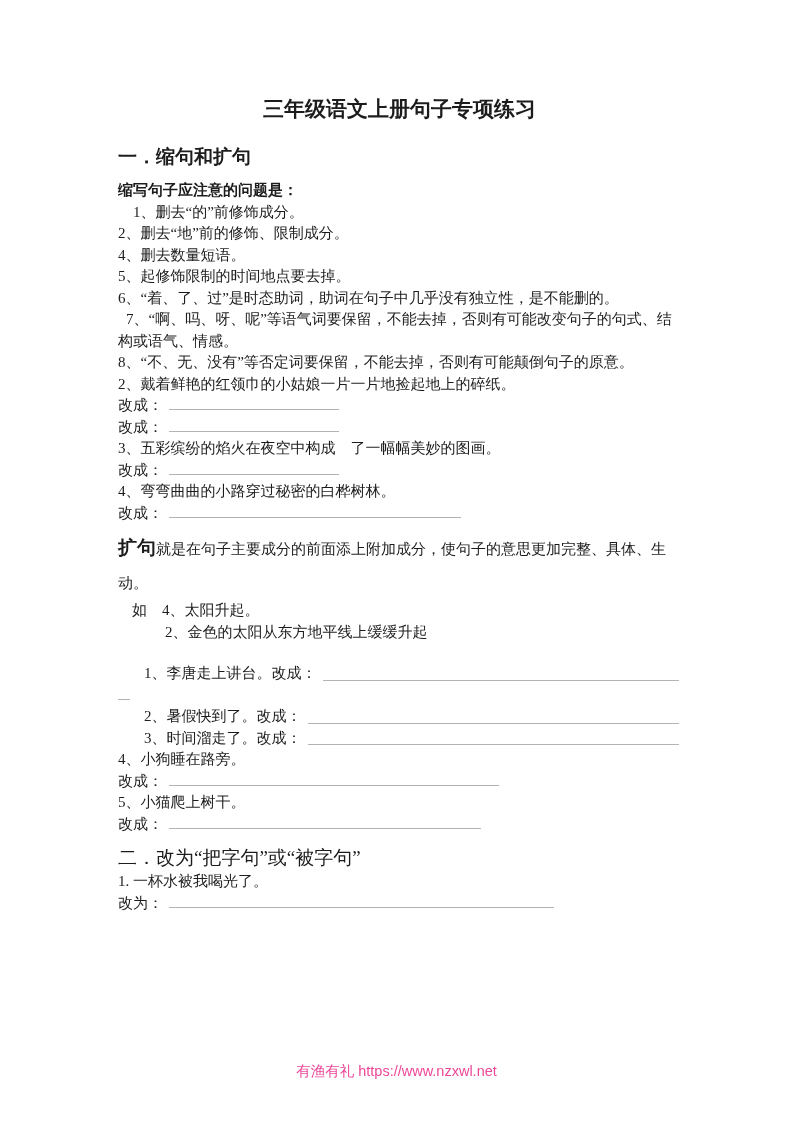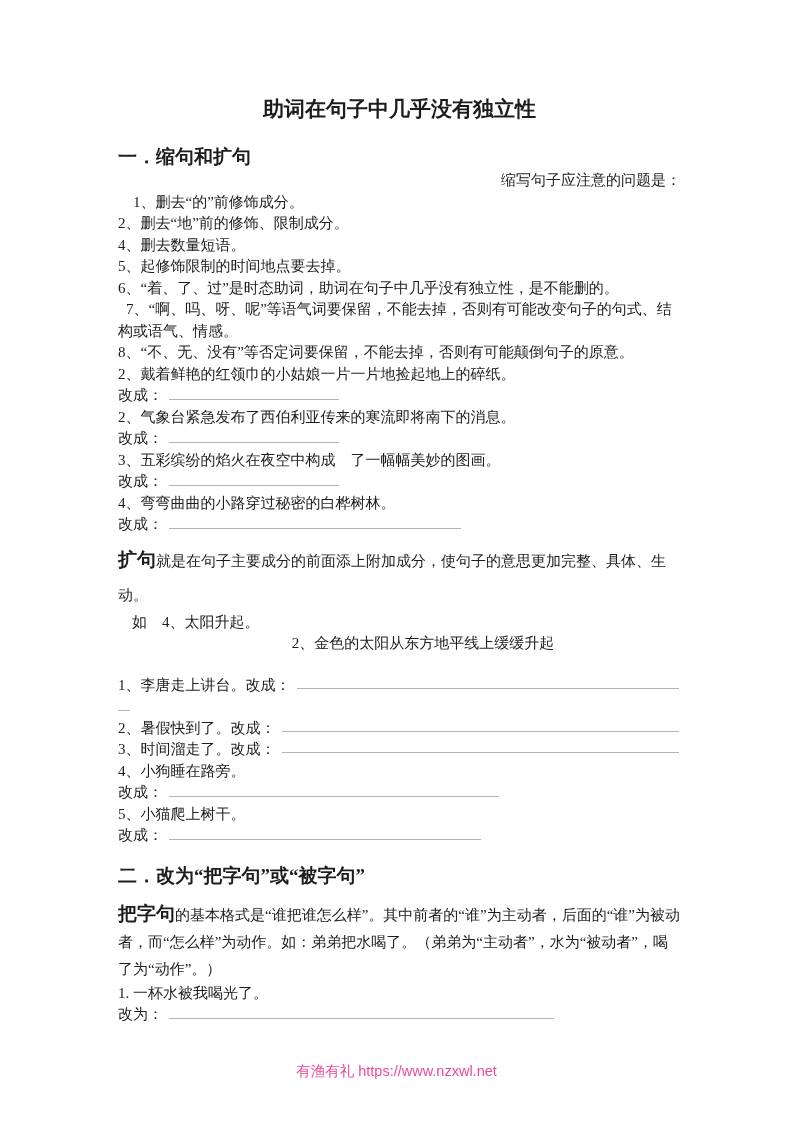--- a/index.html
+++ b/index.html
@@ -4,65 +4,64 @@
 <style>
   html,body{margin:0;padding:0;}
   body{
     width:793px;height:1122px;position:relative;overflow:hidden;
     background:#ffffff;color:#1c1c1c;
     font-family:"Liberation Serif","DejaVu Serif",serif;
   }
   .content{padding:96px 112px 0 118px;font-size:15px;line-height:21.5px;}
   .doc-title{font-size:21px;font-weight:bold;text-align:center;line-height:27px;}
   .h1{font-size:19px;font-weight:bold;line-height:26px;margin-top:21px;}
-  .h2{font-size:19px;font-weight:bold;line-height:26px;margin-top:16px;}
-  .notes-title{font-weight:normal;text-align:right;}
+  .h2{font-size:19px;font-weight:normal;line-height:26px;margin-top:10px;}
+  .notes-title{font-weight:bold;margin-top:10px;}
   .line{white-space:pre-wrap;}
   .indent-1{text-indent:15px;}
   .indent-05{text-indent:8px;}
   .blank{display:inline-block;border-bottom:1px solid #b3b3b3;height:13px;margin-left:6px;vertical-align:baseline;}
   .w170{width:170px}.w292{width:292px}.w330{width:330px}.w312{width:312px}
   .w385{width:385px}.w12{width:12px;margin-left:0;}
-  .flexline{display:flex;align-items:flex-start;white-space:pre;}
+  .flexline{display:flex;align-items:center;white-space:pre;margin-left:26px;}
   .flexline .blank{flex:1;margin-right:2px;}
   .para-expand{margin-top:7px;line-height:34px;}
   .term{font-weight:bold;font-size:19px;}
   .example-indent{padding-left:14px;}
-  .example-indent2{padding-left:47px;text-align:center;}
+  .example-indent2{padding-left:47px;}
   .group-gap{margin-top:20px;}
   .para-ba{margin-top:11px;line-height:27px;}
   .footer{
     position:absolute;left:0;right:0;top:1062px;text-align:center;
     color:#ec4899;font-size:14.5px;
     font-family:"Liberation Sans","DejaVu Sans",sans-serif;
   }
 </style>
 </head>
 <body>
 
 <div class="content">
 
-  <div class="doc-title">助词在句子中几乎没有独立性</div>
+  <div class="doc-title">三年级语文上册句子专项练习</div>
 
   <div class="h1">一．缩句和扩句</div>
 
   <div class="notes-title">缩写句子应注意的问题是：</div>
 
   <div class="line indent-1">1、删去“的”前修饰成分。</div>
   <div class="line">2、删去“地”前的修饰、限制成分。</div>
   <div class="line">4、删去数量短语。</div>
   <div class="line">5、起修饰限制的时间地点要去掉。</div>
   <div class="line">6、“着、了、过”是时态助词，助词在句子中几乎没有独立性，是不能删的。</div>
   <div class="line indent-05">7、“啊、吗、呀、呢”等语气词要保留，不能去掉，否则有可能改变句子的句式、结构或语气、情感。</div>
   <div class="line">8、“不、无、没有”等否定词要保留，不能去掉，否则有可能颠倒句子的原意。</div>
 
   <div class="line">2、戴着鲜艳的红领巾的小姑娘一片一片地捡起地上的碎纸。</div>
   <div class="line"><span>改成：</span><span class="blank w170"></span></div>
 
-  <div class="line">2、气象台紧急发布了西伯利亚传来的寒流即将南下的消息。</div>
   <div class="line"><span>改成：</span><span class="blank w170"></span></div>
 
   <div class="line">3、五彩缤纷的焰火在夜空中构成　了一幅幅美妙的图画。</div>
   <div class="line"><span>改成：</span><span class="blank w170"></span></div>
 
   <div class="line">4、弯弯曲曲的小路穿过秘密的白桦树林。</div>
   <div class="line"><span>改成：</span><span class="blank w292"></span></div>
 
   <div class="para-expand"><span class="term">扩句</span><span>就是在句子主要成分的前面添上附加成分，使句子的意思更加完整、具体、生动。</span></div>
 
@@ -77,20 +76,19 @@
   <div class="flexline"><span>3、时间溜走了。</span><span>改成：</span><span class="blank"></span></div>
 
   <div class="line">4、小狗睡在路旁。</div>
   <div class="line"><span>改成：</span><span class="blank w330"></span></div>
 
   <div class="line">5、小猫爬上树干。</div>
   <div class="line"><span>改成：</span><span class="blank w312"></span></div>
 
   <div class="h2">二．改为“把字句”或“被字句”</div>
 
-  <div class="para-ba"><span class="term">把字句</span><span>的基本格式是“谁把谁怎么样”。其中前者的“谁”为主动者，后面的“谁”为被动者，而“怎么样”为动作。如：弟弟把水喝了。（弟弟为“主动者”，水为“被动者”，喝了为“动作”。）</span></div>
 
   <div class="line">1. 一杯水被我喝光了。</div>
   <div class="line"><span>改为：</span><span class="blank w385"></span></div>
 
 </div>
 
 <div class="footer">有渔有礼 https://www.nzxwl.net</div>
 
 </body></html>

